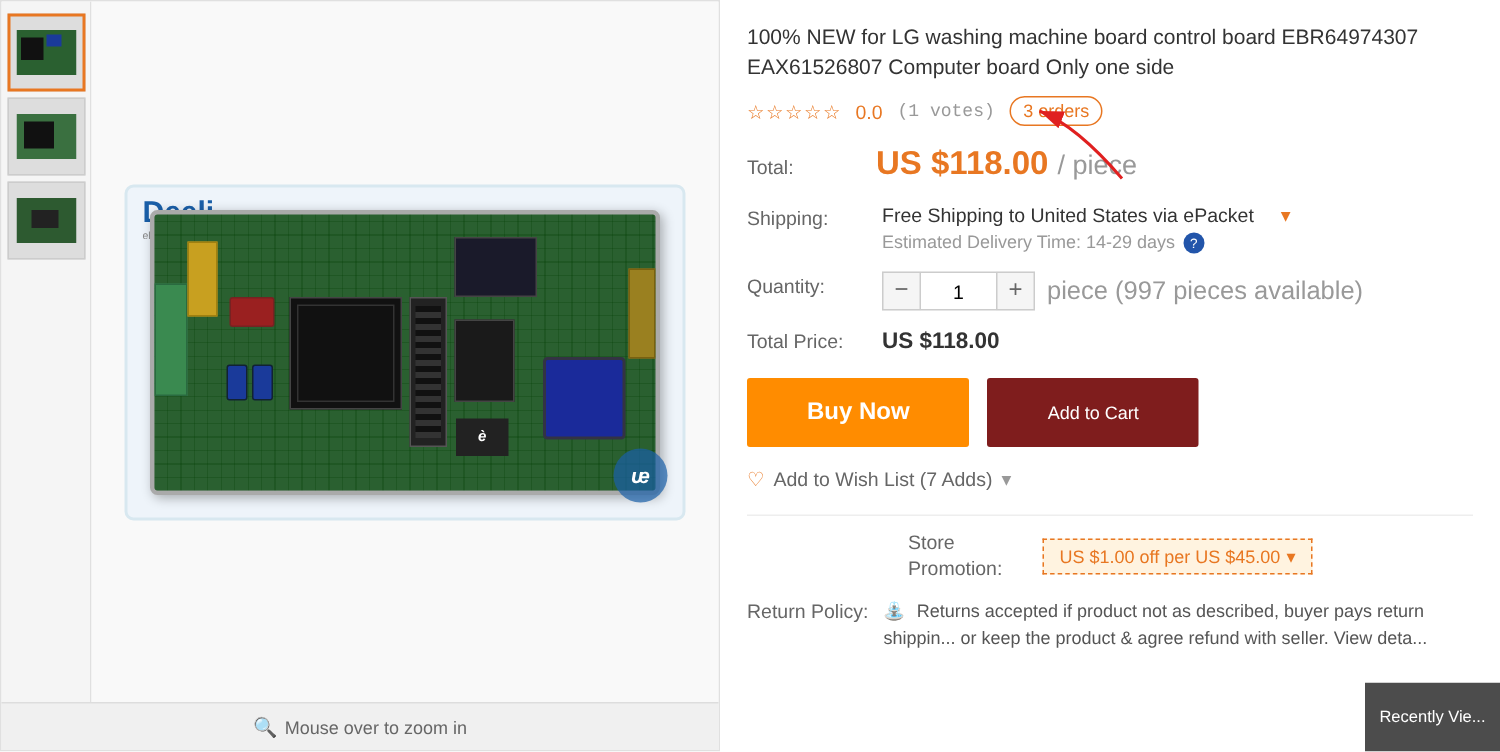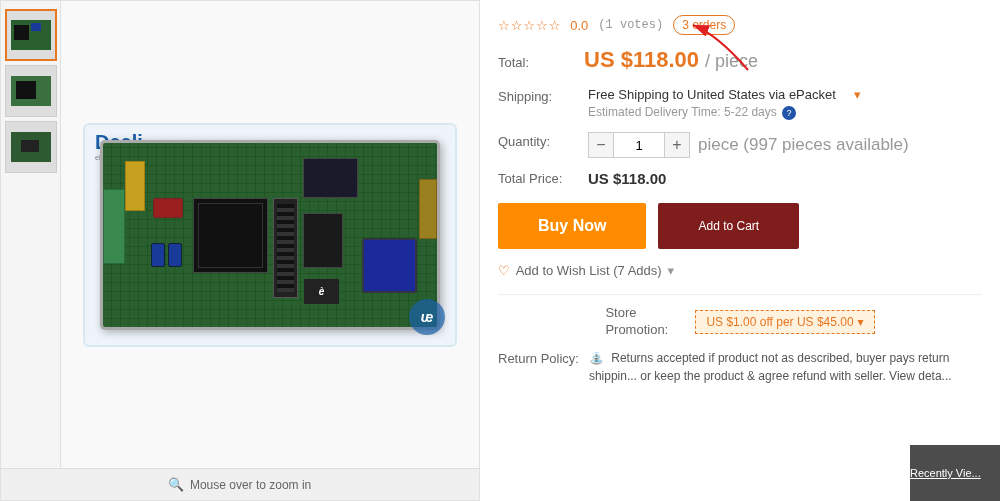--- a/index.html
+++ b/index.html
@@ -62,21 +62,21 @@
     .promo-row { display: flex; align-items: center; gap: 10px; margin-bottom: 10px; justify-content: center; }
     .promo-label { color: #666; font-size: 13px; min-width: 80px; }
     .promo-badge { background: #fff3e0; border: 1px dashed #e87722; padding: 4px 10px; color: #e87722; font-size: 12px; cursor: pointer; display: flex; align-items: center; gap: 4px; }
 
     .return-row { display: flex; align-items: flex-start; gap: 10px; }
     .return-label { color: #666; font-size: 13px; min-width: 80px; padding-top: 2px; }
     .return-text { color: #555; font-size: 12px; flex: 1; line-height: 1.5; }
     .return-link { color: #e87722; cursor: pointer; }
 
     
-    .recently-tab { position: fixed; bottom: 0; right: 0; width: 90px; height: 56px; background: rgba(0,0,0,0.7); color: white; font-size: 11px; display: flex; align-items: center; justify-content: flex-start; cursor: pointer; z-index: 100; text-decoration: underline; }
+    .recently-tab { position: fixed; bottom: 0; right: 0; width: 90px; height: 46px; background: rgba(0,0,0,0.7); color: white; font-size: 11px; display: flex; align-items: center; justify-content: center; cursor: pointer; z-index: 100; }
 
     .img-container { position: relative; border: 2px solid #d8e8f0; border-radius: 6px; background: #eef4fa; padding: 15px; display: flex; align-items: center; justify-content: center; }
 
     .brand-top { position: absolute; top: 6px; left: 10px; }
     .brand-top .b-name { color: #1a5fa8; font-size: 20px; font-weight: bold; }
     .brand-top .b-sub { color: #888; font-size: 7px; display: block; }
 
     .brand-bottom-right { position: absolute; bottom: 10px; right: 10px; width: 36px; height: 36px; background: rgba(26,95,168,0.7); border-radius: 50%; display: flex; align-items: center; justify-content: center; color: white; font-weight: bold; font-style: italic; font-size: 13px; }
 
     
@@ -160,20 +160,21 @@
       </div>
     </div>
 
     <div class="bottom-bar">
       <span style="margin-right:5px; color:#666;">🔍</span>
       <span style="color:#666; font-size:12px;">Mouse over to zoom in</span>
     </div>
   </div>
 
   <div class="right-panel">
+    <div class="product-title">100% NEW for LG washing machine board control board EBR64974307 EAX61526807 Computer board Only one side</div>
 
     <div class="rating-row">
       <div class="stars">
         <span style="color:#e87722; font-size:13px;">☆</span>
         <span style="color:#e87722; font-size:13px;">☆</span>
         <span style="color:#e87722; font-size:13px;">☆</span>
         <span style="color:#e87722; font-size:13px;">☆</span>
         <span style="color:#e87722; font-size:13px;">☆</span>
       </div>
       <span style="color:#e87722; font-size:13px;">0.0</span>
@@ -199,21 +200,21 @@
     </div>
 
     <div class="info-row">
       <span class="info-label">Shipping:</span>
       <div>
         <div class="shipping-method">
           <span>Free Shipping to United States via ePacket</span>
           <span class="shipping-dropdown">▾</span>
         </div>
         <div class="delivery-time">
-          <span>Estimated Delivery Time: 5-22 days</span>
+          <span>Estimated Delivery Time: 14-29 days</span>
           <span class="help-icon">?</span>
         </div>
       </div>
     </div>
 
     <div class="info-row">
       <span class="info-label">Quantity:</span>
       <div style="display:flex; align-items:center;">
         <div class="quantity-control">
           <button class="qty-btn">−</button>

